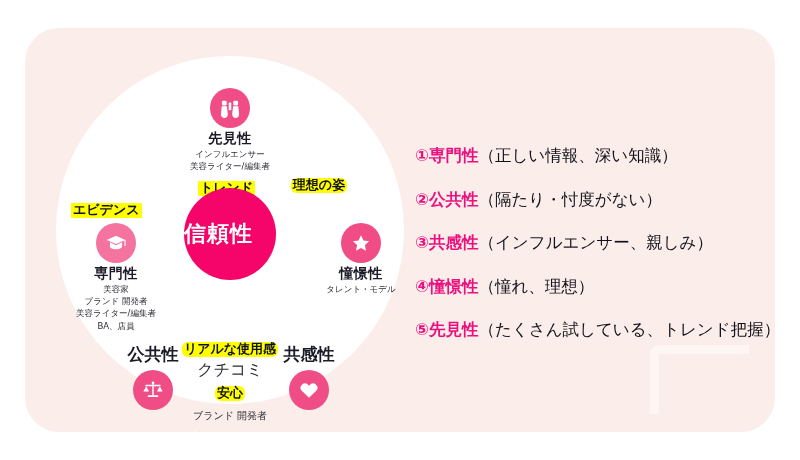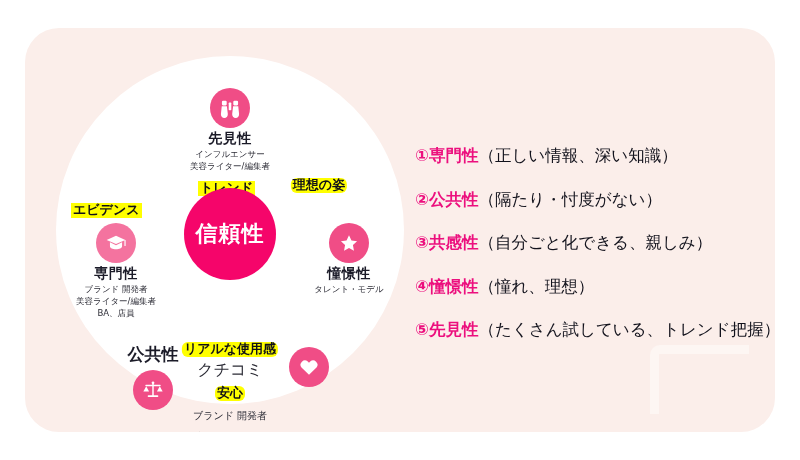--- a/index.html
+++ b/index.html
@@ -109,36 +109,35 @@
     left: 199px;
     top: 186px;
     width: 92px;
     height: 92px;
     margin-left: -46px;
     margin-top: -46px;
     border-radius: 50%;
     background: #f5056a;
     display: flex;
     align-items: center;
-    justify-content: center;
   }
   #center-circle span {
     color: #ffffff;
     font-size: 22px;
     font-weight: bold;
     letter-spacing: 1px;
   }
 
   
   #node-top      { left: 199px; top: 40px; }
   #lbl-evidence  { position: absolute; left: 40px;  top: 133px; margin-top: 22px; }
   #lbl-trend     { position: absolute; left: 167px; top: 133px; }
   #lbl-ideal     { position: absolute; left: 288px; top: 126px; width: 0; }
   #node-left     { left: 85px;  top: 175px; }
-  #node-right    { left: 318px; top: 175px; font-family: Liberation Serif, serif; }
+  #node-right    { left: 330px; top: 175px; font-family: Liberation Serif, serif; }
   #lbl-real      { position: absolute; left: 199px; top: 290px; width: 0; }
   #sub-real      { position: absolute; left: 199px; top: 312px; width: 0; }
   #lbl-anshin    { position: absolute; left: 199px; top: 334px; width: 0; }
   #sub-anshin    { position: absolute; left: 199px; top: 356px; width: 0; }
   #node-bl       { left: 122px; top: 295px; }
   #node-br       { left: 278px; top: 295px; }
   .ctr { transform: translateX(-50%); display: inline-block; white-space: nowrap; border-radius: 6px; }
 
   .bl-title, .br-title {
     font-size: 17px; font-weight: bold; color: #1b1b28; white-space: nowrap;
@@ -195,20 +194,21 @@
 
     <div class="node" id="node-left">
       <div class="icon-circle soft">
         <svg width="22" height="22" viewBox="0 0 24 24" fill="#ffffff">
           <path d="M12 4.2 1.8 8.6 12 13l10.2-4.4z"></path>
           <path d="M5.4 11.2v4.3c0 1.9 3.0 3.3 6.6 3.3s6.6-1.4 6.6-3.3v-4.3L12 14.4z"></path>
           <rect x="21.2" y="8.8" width="1.3" height="6.4" rx="0.6"></rect>
         </svg>
       </div>
       <div class="node-title">専門性</div>
+      <div class="node-sub">美容家</div>
       <div class="node-sub">ブランド 開発者</div>
       <div class="node-sub">美容ライター/編集者</div>
       <div class="node-sub">BA、店員</div>
     </div>
 
     <div class="node" id="node-right">
       <div class="icon-circle strong">
         <svg width="22" height="22" viewBox="0 0 24 24" fill="#ffffff">
           <path d="M12 3.6l2.7 5.6 6.1.8-4.5 4.3 1.1 6.1-5.4-2.9-5.4 2.9 1.1-6.1L3.2 10l6.1-.8z"></path>
         </svg>
@@ -229,20 +229,21 @@
           <rect x="6.2" y="17.8" width="11.6" height="1.7" rx="0.8"></rect>
           <rect x="3.6" y="6.3" width="16.8" height="1.5" rx="0.7"></rect>
           <circle cx="12" cy="4.2" r="1.5"></circle>
           <path d="M4.6 8.0 1.5 13.6h6.2z"></path>
           <path d="M19.4 8.0l-3.1 5.6h6.2z"></path>
         </svg>
       </div>
     </div>
 
     <div class="node" id="node-br">
+      <div class="br-title">共感性</div>
       <div class="icon-circle strong" style="margin-top:4px;">
         <svg width="22" height="22" viewBox="0 0 24 24" fill="#ffffff">
           <path d="M12 20.4 3.8 12.6a4.8 4.8 0 0 1 6.9-6.6l1.3 1.3 1.3-1.3a4.8 4.8 0 0 1 6.9 6.6z"></path>
         </svg>
       </div>
     </div>
 
     <div id="lbl-real">
       <span class="hl ctr">リアルな使用感</span>
     </div>
@@ -260,21 +261,21 @@
   </div>
 
   <div id="list">
     <div class="list-item">
       <span class="list-key">①専門性</span><span class="list-val">（正しい情報、深い知識）</span>
     </div>
     <div class="list-item">
       <span class="list-key">②公共性</span><span class="list-val">（隔たり・忖度がない）</span>
     </div>
     <div class="list-item">
-      <span class="list-key">③共感性</span><span class="list-val">（自分ごと化できる、親しみ）</span>
+      <span class="list-key">③共感性</span><span class="list-val">（インフルエンサー、親しみ）</span>
     </div>
     <div class="list-item">
       <span class="list-key">④憧憬性</span><span class="list-val">（憧れ、理想）</span>
     </div>
     <div class="list-item">
       <span class="list-key">⑤先見性</span><span class="list-val">（たくさん試している、トレンド把握）</span>
     </div>
   </div>
 
 </div>

